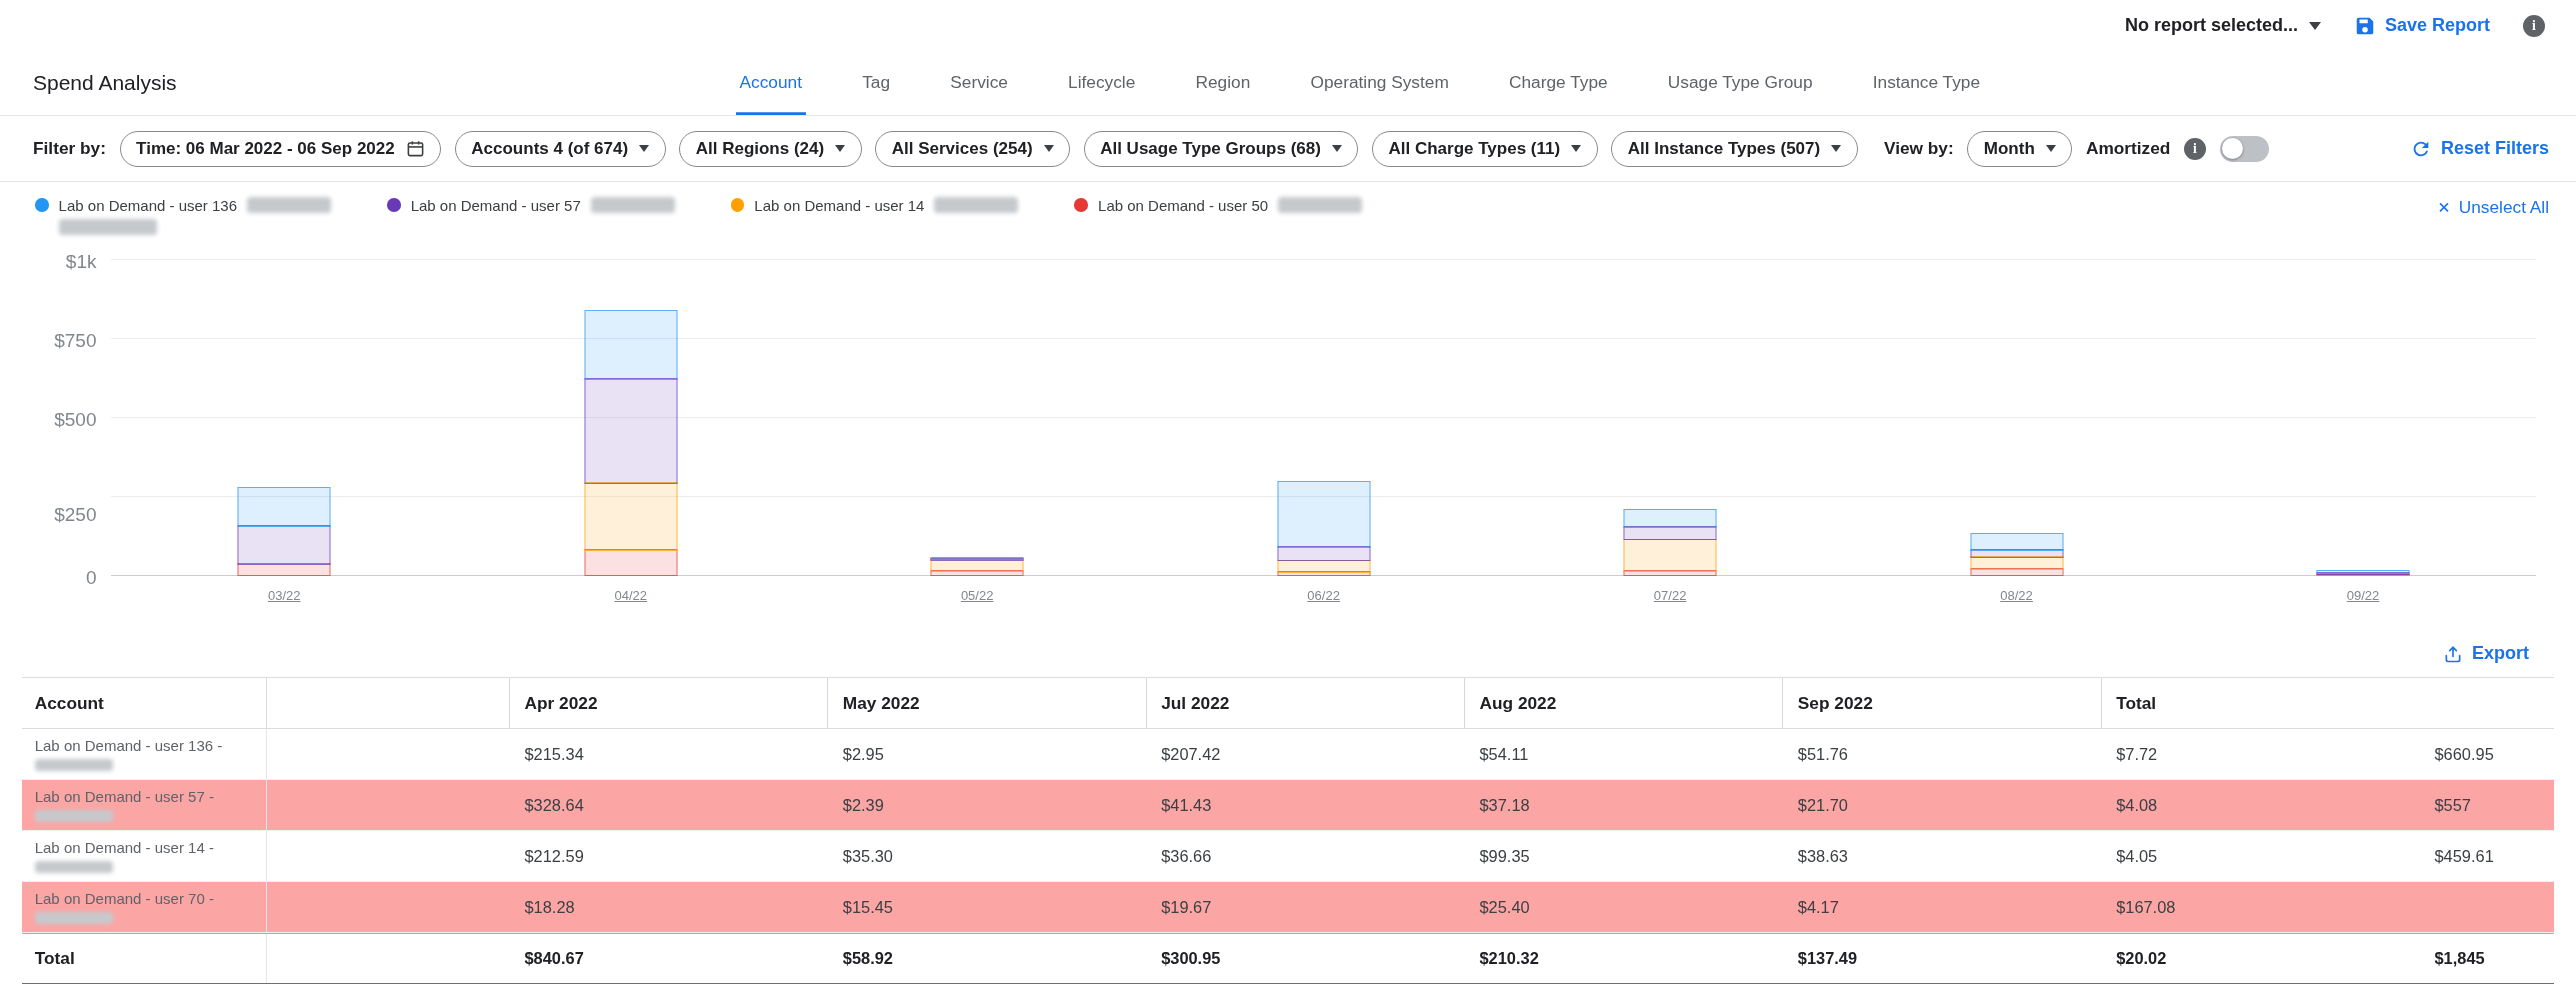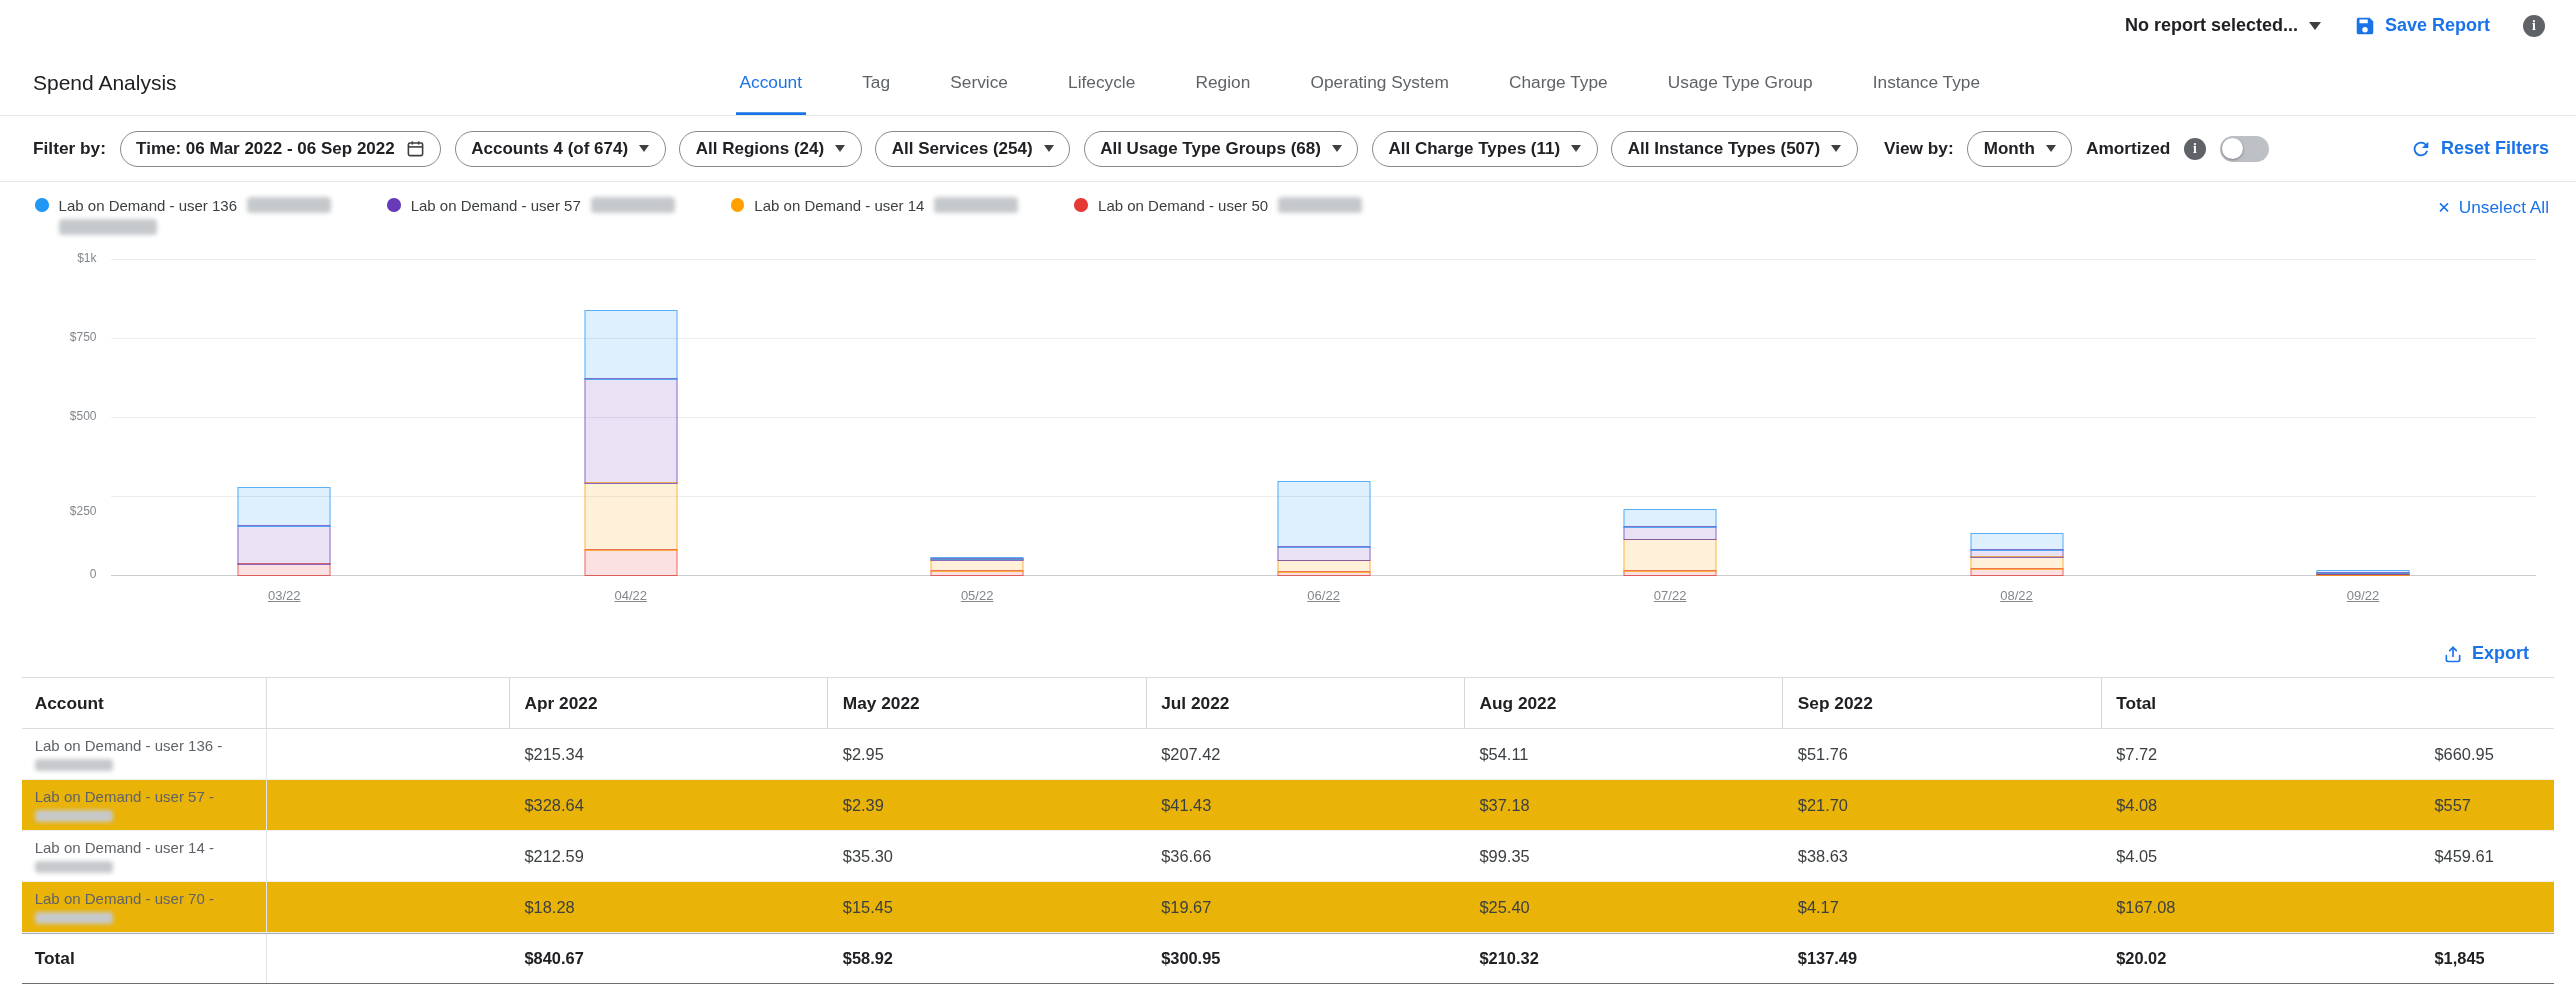--- a/index.html
+++ b/index.html
@@ -47,41 +47,41 @@
   .redaction.inline { width:84px; }
   .redaction.second { width:98px; margin-left:23.6px; }
   .unselect-all { margin-left:auto; display:flex; align-items:center; gap:8.2px; color:var(--accent); font-size:17.3px; cursor:pointer; white-space:nowrap; }
   .x-glyph::before { content:"\2715"; font-size:15.5px; }
 
   
   .chart-area { position:relative; margin:7.3px 27px 0 27px; height:374px; }
   .chart-plot { position:absolute; left:84px; right:12.7px; top:12.7px; height:316px; }
   .gridline { position:absolute; left:0; right:0; height:0.9px; background:#ebedef; }
   .gridline.baseline { background:#c9cdd1; }
-  .y-label { position:absolute; left:5.5px; width:64px; text-align:right; font-size:12px; color:#82878c; }
+  .y-label { position:absolute; left:5.5px; width:64px; text-align:right; font-size:19px; color:#82878c; }
   .chart-slots { position:absolute; top:0; left:0; right:0; bottom:0; display:flex; }
   .chart-slot { flex:1; position:relative; }
   .bar { position:absolute; left:50%; transform:translateX(-50%); top:0; bottom:0; width:93px; }
   .bar-seg { position:absolute; left:0; right:0; border:1.8px solid; }
   .x-label { position:absolute; top:100%; margin-top:11.8px; width:100%; text-align:center; font-size:13px; color:#82878c;text-decoration:underline; }
 
   
   .export-row { display:flex; justify-content:flex-end; padding:22px 47px 11px 47px; }
   .export-btn { display:flex; align-items:center; gap:9px; color:var(--accent); font-weight:bold; font-size:18px; cursor:pointer; }
 
   
   .spend-table { margin:1.8px 22px 0 22px; }
   .trow { display:grid; grid-template-columns:245px 242px repeat(6, 1fr) 135px; align-items:stretch; }
   .thead-row { border-top:0.9px solid #dadce0; border-bottom:0.9px solid #dadce0; }
   .hcell { font-weight:bold; font-size:17.3px; color:#202124; padding:14.5px 0 14.5px 14.5px; white-space:nowrap; }
   .hcell.acct-h { padding-left:12.7px; border-right:0.9px solid #dadce0; }
   .hcell.sep { border-left:0.9px solid #d5d7da; }
   .spacer-cell { }
   .tbody .trow { border-bottom:0.9px solid #edeff1; min-height:51px; }
-  .tbody .trow.alt { background:#eab308; }
+  .tbody .trow.alt { background:#fca5a5; }
   .acct-cell { padding:7.3px 11px 7.3px 12.7px; border-right:0.9px solid #e3e5e8; font-size:15px; color:#5f6368; display:flex; flex-direction:column; gap:4.5px; justify-content:center; }
   .acct-cell .redaction { width:78px; height:12.7px; }
   .val-cell { display:flex; align-items:center; padding-left:15.5px; font-size:16.4px; color:#3c4043; white-space:nowrap; }
   .total-row { border-top:0.9px solid #a7adb3; border-bottom:1.8px solid #6b7075; min-height:51px; }
   .total-row .acct-cell { font-size:17.3px; font-weight:bold; color:#202124; }
   .total-row .val-cell { font-weight:bold; color:#202124; }
 </style>
 </head>
 <body style="--accent: #1a73e8;">
 

